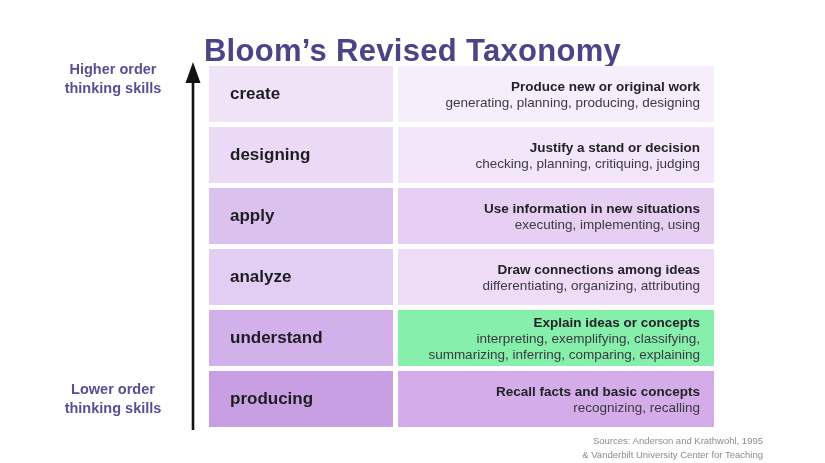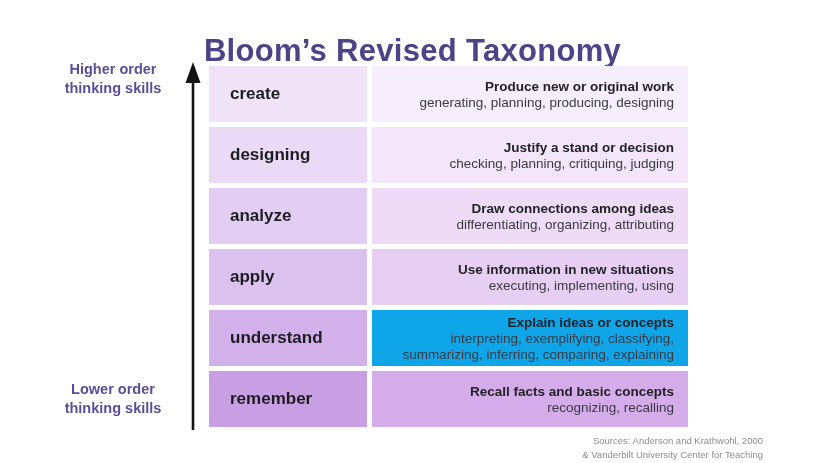--- a/index.html
+++ b/index.html
@@ -17,21 +17,21 @@
   }
   .side-label.higher{top:60px;}
   .side-label.lower{top:380px;}
   .arrow{position:absolute;left:181px;top:62px;width:24px;height:370px;}
   .rows{
     position:absolute;left:209px;top:66px;
     display:flex;flex-direction:column;gap:5px;
   }
   .row{display:flex;gap:5px;height:56px;}
   .cell-label{
-    width:158px;box-sizing:border-box;display:flex;align-items:center;
+    width:184px;box-sizing:border-box;display:flex;align-items:center;
     padding-left:21px;font-weight:700;font-size:17px;color:#1d1d21;
   }
   .cell-desc{
     width:316px;box-sizing:border-box;display:flex;flex-direction:column;
     justify-content:center;text-align:right;padding:0 14px 0 16px;
   }
   .desc-heading{font-weight:700;font-size:13.5px;line-height:17px;color:#232327;}
   .desc-verbs{font-size:13.5px;line-height:16px;color:#3a3a40;}
   .sources{
     position:absolute;right:62px;top:434px;text-align:right;
@@ -70,51 +70,51 @@
 
     <div class="row">
       <div class="cell-label" style="background-color: rgb(234, 218, 246);">designing</div>
       <div class="cell-desc" style="background-color: rgb(243, 230, 250);">
         <div class="desc-heading">Justify a stand or decision</div>
         <div class="desc-verbs">checking, planning, critiquing, judging</div>
       </div>
     </div>
 
     <div class="row">
+      <div class="cell-label" style="background-color: rgb(219, 194, 238);">apply</div>
+      <div class="cell-desc" style="background-color: rgb(230, 207, 243);">
+        <div class="desc-heading">Use information in new situations</div>
+        <div class="desc-verbs">executing, implementing, using</div>
+      </div>
+    </div>
+
+    <div class="row">
       <div class="cell-label" style="background-color: rgb(227, 206, 243);">analyze</div>
       <div class="cell-desc" style="background-color: rgb(238, 220, 247);">
         <div class="desc-heading">Draw connections among ideas</div>
         <div class="desc-verbs">differentiating, organizing, attributing</div>
       </div>
     </div>
 
     <div class="row">
-      <div class="cell-label" style="background-color: rgb(219, 194, 238);">apply</div>
-      <div class="cell-desc" style="background-color: rgb(230, 207, 243);">
-        <div class="desc-heading">Use information in new situations</div>
-        <div class="desc-verbs">executing, implementing, using</div>
-      </div>
-    </div>
-
-    <div class="row">
       <div class="cell-label" style="background-color: rgb(210, 176, 233);">understand</div>
-      <div class="cell-desc" style="background-color: #0ea5e9;">
+      <div class="cell-desc" style="background-color: #86efac;">
         <div class="desc-heading">Explain ideas or concepts</div>
         <div class="desc-verbs">interpreting, exemplifying, classifying, summarizing, inferring, comparing, explaining</div>
       </div>
     </div>
 
     <div class="row">
-      <div class="cell-label" style="background-color: rgb(201, 159, 227);">remember</div>
+      <div class="cell-label" style="background-color: rgb(201, 159, 227);">producing</div>
       <div class="cell-desc" style="background-color: rgb(212, 172, 233);">
         <div class="desc-heading">Recall facts and basic concepts</div>
         <div class="desc-verbs">recognizing, recalling</div>
       </div>
     </div>
 
   </div>
 
   <div class="sources" style="color: rgb(142, 139, 144);">
-    <div>Sources: Anderson and Krathwohl, 2000</div>
+    <div>Sources: Anderson and Krathwohl, 1995</div>
     <div>&amp; Vanderbilt University Center for Teaching</div>
   </div>
 
 </div>
 
 </body></html>

